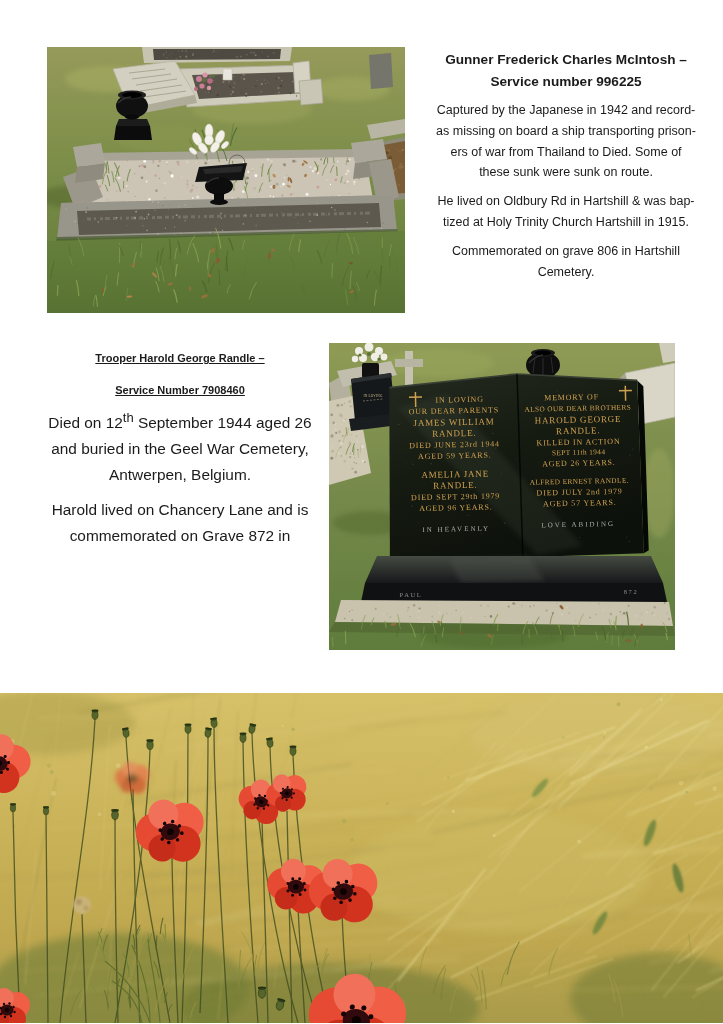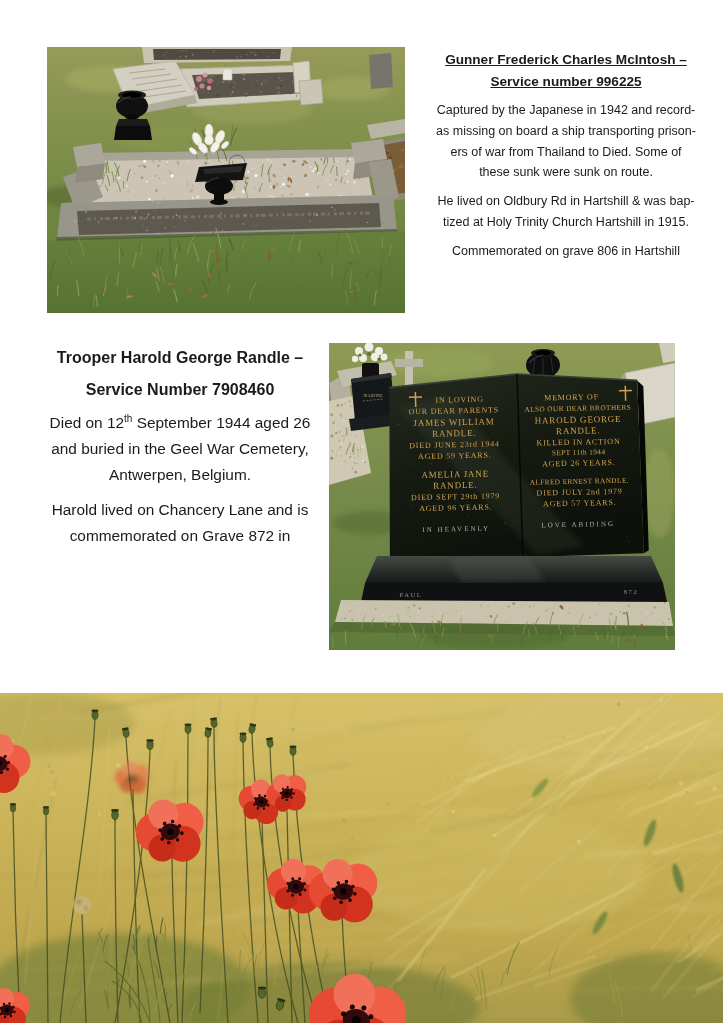--- a/index.html
+++ b/index.html
@@ -3,28 +3,28 @@
 <meta charset="utf-8">
 <style>
   html,body{margin:0;padding:0;background:#ffffff;}
   .page{position:relative;width:723px;height:1024px;background:#ffffff;overflow:hidden;
         font-family:"Liberation Sans",sans-serif;color:#1b1b1b;}
   .photo{position:absolute;line-height:0;}
   .photo svg{display:block;}
   .tb{position:absolute;text-align:center;}
   .tb .ln{white-space:nowrap;}
   .mc{left:414px;top:50px;width:304px;}
-  .mc .ttl{font-weight:700;font-size:13.6px;line-height:20px;text-decoration:underline;}
+  .mc .ttl{font-weight:700;font-size:13.6px;line-height:20px;}
   .mc .ttl2{margin-top:2px;}
   .mc .para{margin-top:8px;font-size:12.5px;line-height:20.8px;}
   .rd{left:28px;top:347px;width:304px;}
-  .rd .ttl{font-weight:700;font-size:16px;line-height:22px;}
+  .rd .ttl{font-weight:700;font-size:11px;line-height:22px;text-decoration:underline;}
   .rd .ttl2{margin-top:10px;}
   .rd .para{margin-top:9px;font-size:15.4px;line-height:26px;}
-  .rd sup{font-size:10px;line-height:0;}
+  .rd sup{font-size:13px;line-height:0;}
   
   .hsword{font-family:"Liberation Serif",serif;text-anchor:middle;}
   .gold{fill:#cfa14f;letter-spacing:0.8px;font-size:8px;}
   .gold-lg{font-size:9px;}
   .gold-sm{font-size:7.3px;letter-spacing:0.4px;}
   .silver{fill:#c6c7c3;letter-spacing:2px;font-size:7px;opacity:0.85;}
   .basetxt{fill:#9fa09c;letter-spacing:1.6px;font-size:6.5px;opacity:0.85;}
   .marker{fill:#c9b787;letter-spacing:0.2px;font-size:3.4px;}
 </style>
 </head>
@@ -678,20 +678,21 @@
       <div class="ln">as missing on board a ship transporting prison-</div>
       <div class="ln">ers of war from Thailand to Died. Some of</div>
       <div class="ln">these sunk were sunk on route.</div>
     </div>
     <div class="para">
       <div class="ln">He lived on Oldbury Rd in Hartshill &amp; was bap-</div>
       <div class="ln">tized at Holy Trinity Church Hartshill in 1915.</div>
     </div>
     <div class="para">
       <div class="ln">Commemorated on grave 806 in Hartshill</div>
+      <div class="ln">Cemetery.</div>
     </div>
   </div>
 
   <div class="tb rd">
     <div class="ttl ln">Trooper Harold George Randle –</div>
     <div class="ttl ttl2 ln">Service Number 7908460</div>
     <div class="para">
       <div class="ln"><span>Died on 12</span><sup>th</sup><span> September 1944 aged 26</span></div>
       <div class="ln">and buried in the Geel War Cemetery,</div>
       <div class="ln">Antwerpen, Belgium.</div>

